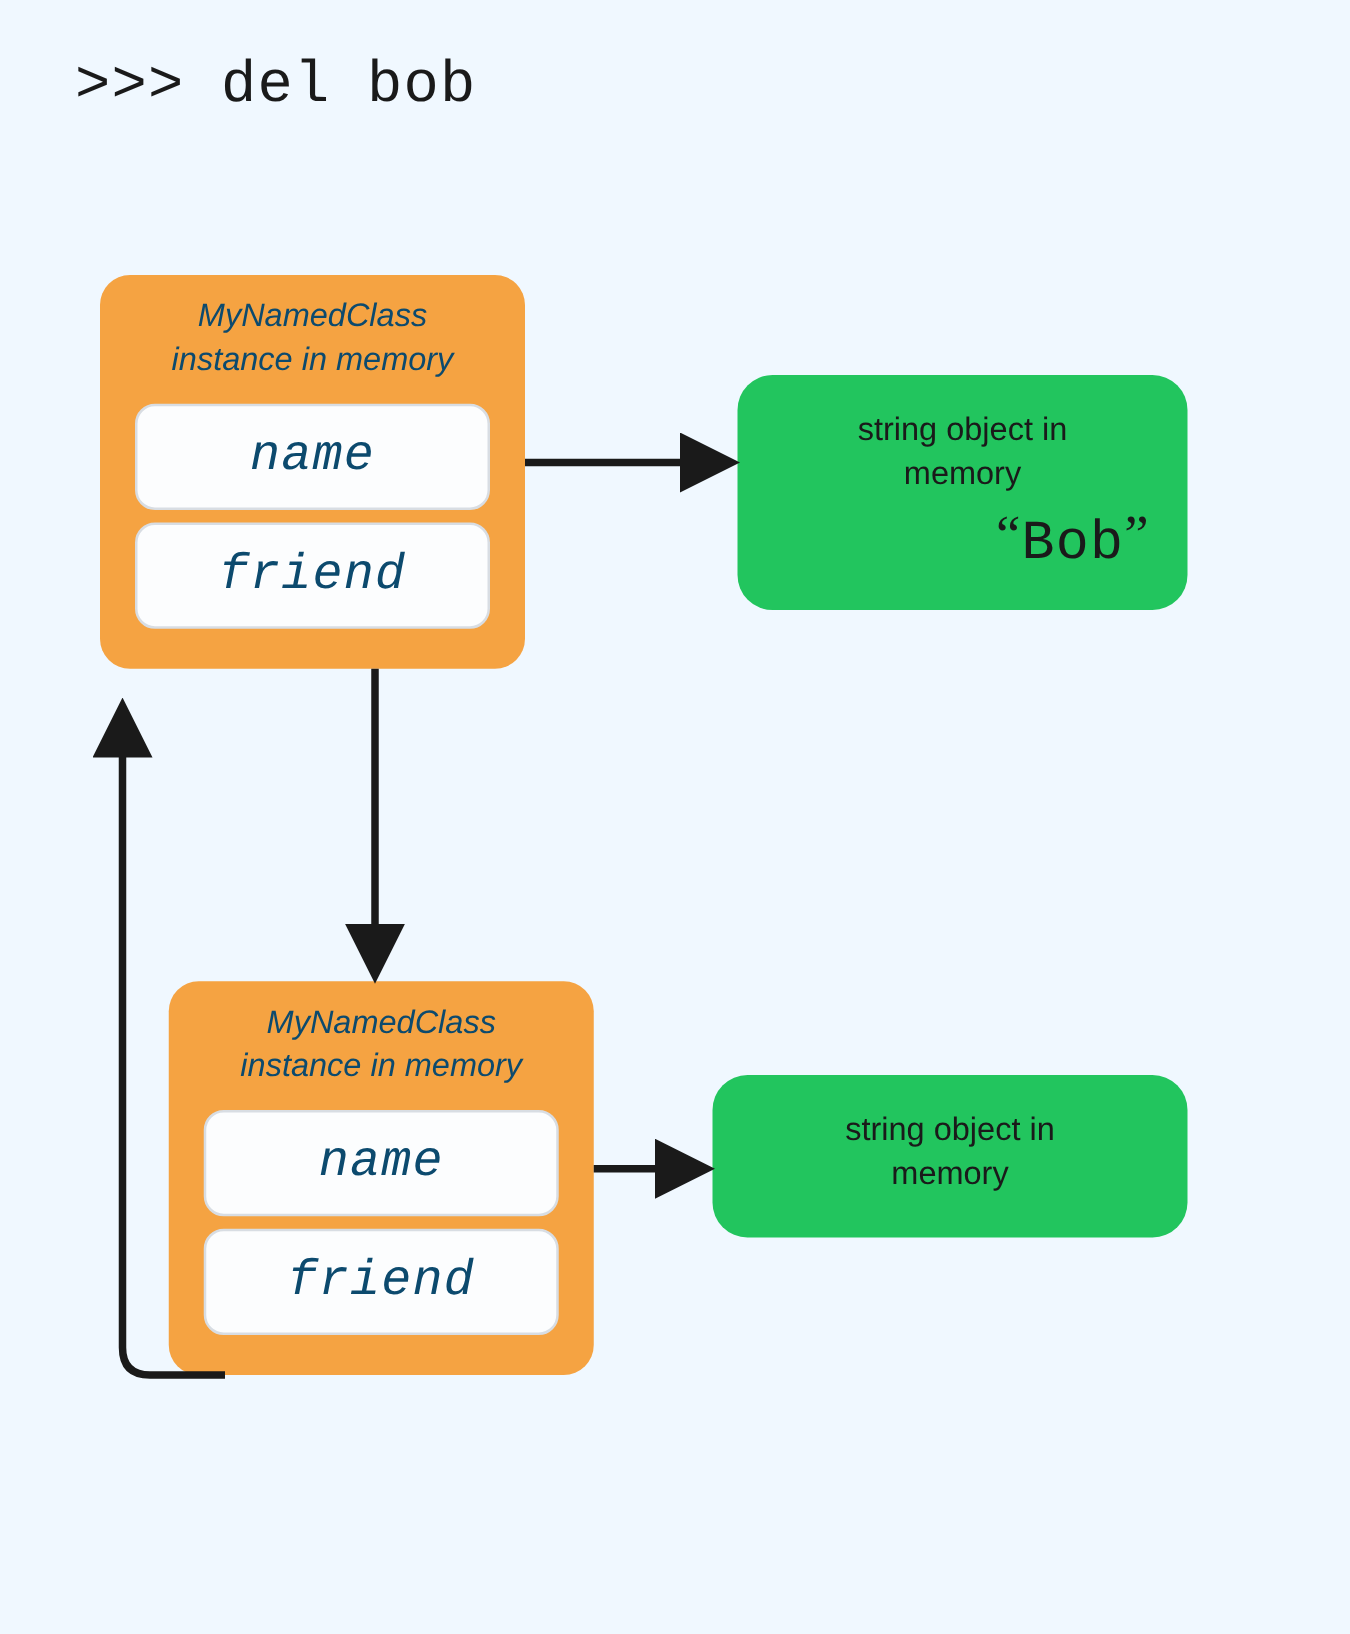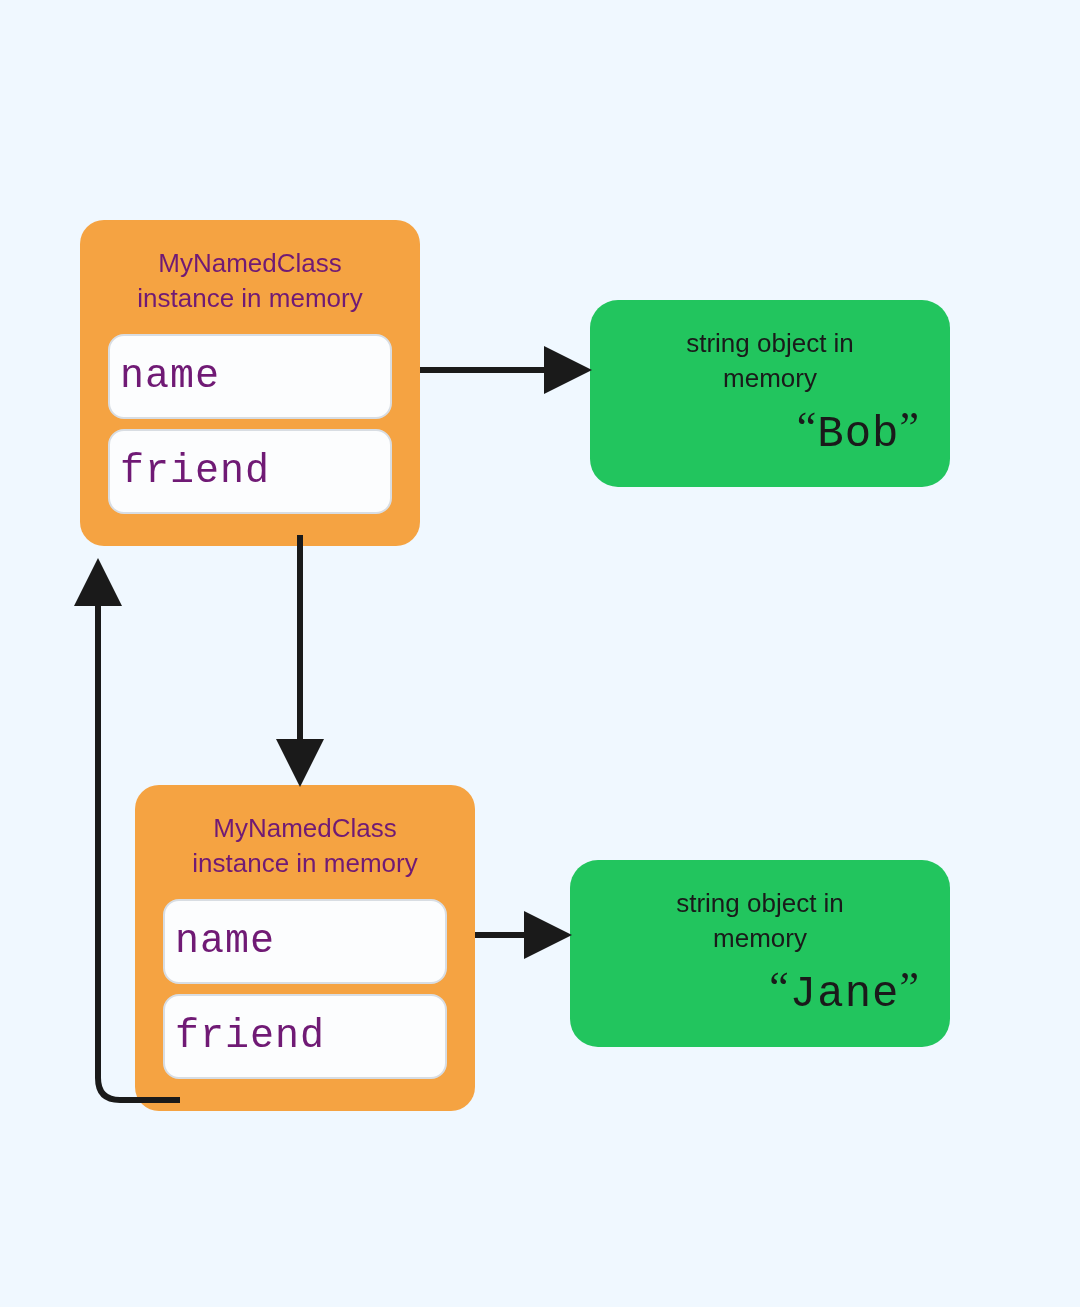--- a/index.html
+++ b/index.html
@@ -22,34 +22,35 @@
     top: 38px;
     font-size: 47px;
     color: #1a1a1a;
     line-height: 1.35;
     letter-spacing: 1px;
   }
   .instance-box {
     position: absolute;
     background: #f5a342;
     border-radius: 24px;
-    padding: 26px 28px 32px 28px;
-    color: #701a75;
+    padding: 15px 28px 32px 28px;
+    color: #0c4a6e;
+    font-style: italic;
   }
   .instance-title {
     font-size: 26px;
     text-align: center;
     line-height: 1.35;
     margin-bottom: 18px;
   }
   .attr-box {
     background: #fcfdfe;
     border: 2px solid #d8dde3;
     border-radius: 16px;
-    text-align: left;
+    text-align: center;
     font-size: 40px;
     padding: 18px 10px;
     margin-top: 10px;
     letter-spacing: 1px;
   }
   .string-box {
     position: absolute;
     background: #22c55e;
     border-radius: 28px;
     padding: 26px 30px 28px 30px;
@@ -75,20 +76,21 @@
     position: absolute;
     left: 0; top: 0;
     width: 1080px; height: 1307px;
     pointer-events: none;
   }
 </style>
 </head>
 <body>
 
 <div class="code-block mono">
+  <div>&gt;&gt;&gt; del bob</div>
 </div>
 
 <div class="instance-box" style="left:80px; top:220px; width:340px;">
   <div class="instance-title">
     <span>MyNamedClass</span><br>
     <span>instance in memory</span>
   </div>
   <div class="attr-box mono">name</div>
   <div class="attr-box mono">friend</div>
 </div>
@@ -110,23 +112,20 @@
   <div class="string-value mono">
     <span class="q">“</span><span>Bob</span><span class="q">”</span>
   </div>
 </div>
 
 <div class="string-box" style="left:570px; top:860px; width:380px;">
   <div class="string-title">
     <span>string object in</span><br>
     <span>memory</span>
   </div>
-  <div class="string-value mono">
-    <span class="q">“</span><span>Jane</span><span class="q">”</span>
-  </div>
 </div>
 
 <svg class="arrows">
   <defs>
     <marker id="arrowhead" markerWidth="8" markerHeight="8" refX="6" refY="4" orient="auto">
       <path d="M0,0 L8,4 L0,8 Z" fill="#1a1a1a"></path>
     </marker>
   </defs>
 
   <line x1="420" y1="370" x2="580" y2="370" stroke="#1a1a1a" stroke-width="6" marker-end="url(#arrowhead)"></line>

